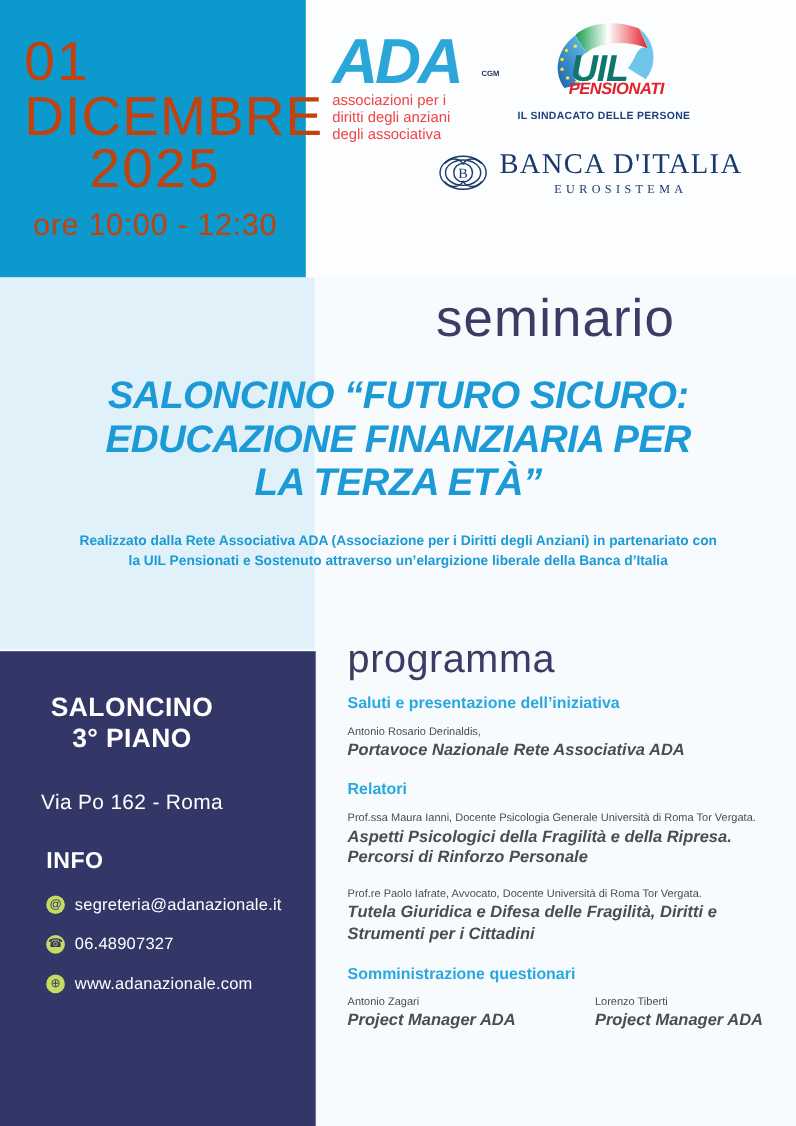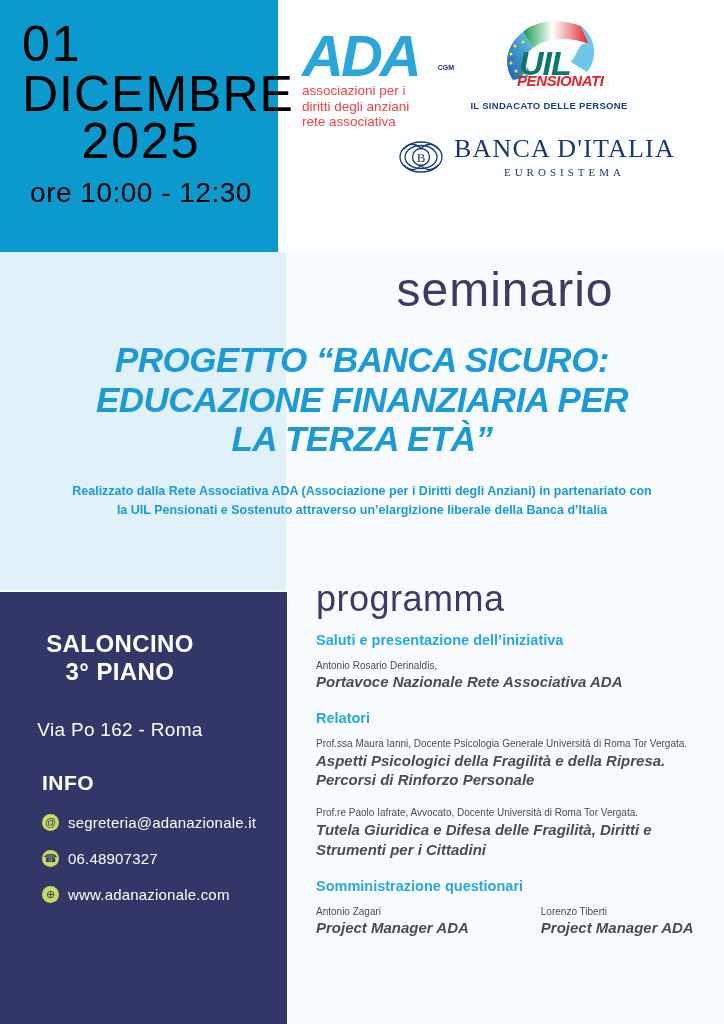--- a/index.html
+++ b/index.html
@@ -33,22 +33,22 @@
     position:absolute;left:0;top:592px;width:287px;height:432px;
     background:#333767;
   }
   .bg-topwhite{
     position:absolute;left:278px;top:0;width:446px;height:252px;
     background:#FBFDFE;
   }
 
   
   .date-wrap{
-    position:absolute;left:0;top:4px;width:278px;height:252px;
-    color:#000000;
+    position:absolute;left:0;top:16px;width:278px;height:252px;
+    color:#c2410c;
     padding:14px 18px 0 22px;
     box-sizing:border-box;
   }
   .date-day{
     font-size:50px;font-weight:300;letter-spacing:2px;line-height:1.05;
     text-align:left;
   }
   .date-month{
     font-size:50px;font-weight:300;letter-spacing:1px;line-height:1.02;
     text-align:center;margin-top:-2px;
@@ -204,21 +204,21 @@
 
   <div class="logos">
 
     <div class="ada-logo">
       <div class="ada-mark">
         <span class="ada-letters">AD</span><span class="ada-letters dark">A</span>
         <span class="ada-cgm">CGM</span>
       </div>
       <div class="ada-sub">associazioni per i</div>
       <div class="ada-sub">diritti degli anziani</div>
-      <div class="ada-sub teal">rete associativa</div>
+      <div class="ada-sub teal">degli associativa</div>
     </div>
 
     <div class="uil-logo">
       <div class="uil-ring">
         <svg width="120" height="82" viewBox="0 0 120 82">
           <defs>
             <linearGradient id="gIt" x1="0" y1="0" x2="1" y2="0">
               <stop offset="0%" stop-color="#159B4A"></stop>
               <stop offset="45%" stop-color="#FFFFFF"></stop>
               <stop offset="100%" stop-color="#E2222B"></stop>
@@ -261,21 +261,21 @@
         <div class="bdi-name">BANCA D'ITALIA</div>
         <div class="bdi-euro">EUROSISTEMA</div>
       </div>
     </div>
 
   </div>
 
   <div class="seminario">seminario</div>
 
   <div class="main-title">
-    <div>PROGETTO “BANCA SICURO:</div>
+    <div>SALONCINO “FUTURO SICURO:</div>
     <div>EDUCAZIONE FINANZIARIA PER</div>
     <div>LA TERZA ETÀ”</div>
   </div>
 
   <div class="subtitle">
     <div>Realizzato dalla Rete Associativa ADA (Associazione per i Diritti degli Anziani) in partenariato con</div>
     <div>la UIL Pensionati e Sostenuto attraverso un’elargizione liberale della Banca d’Italia</div>
   </div>
 
   <div class="navy-inner">

